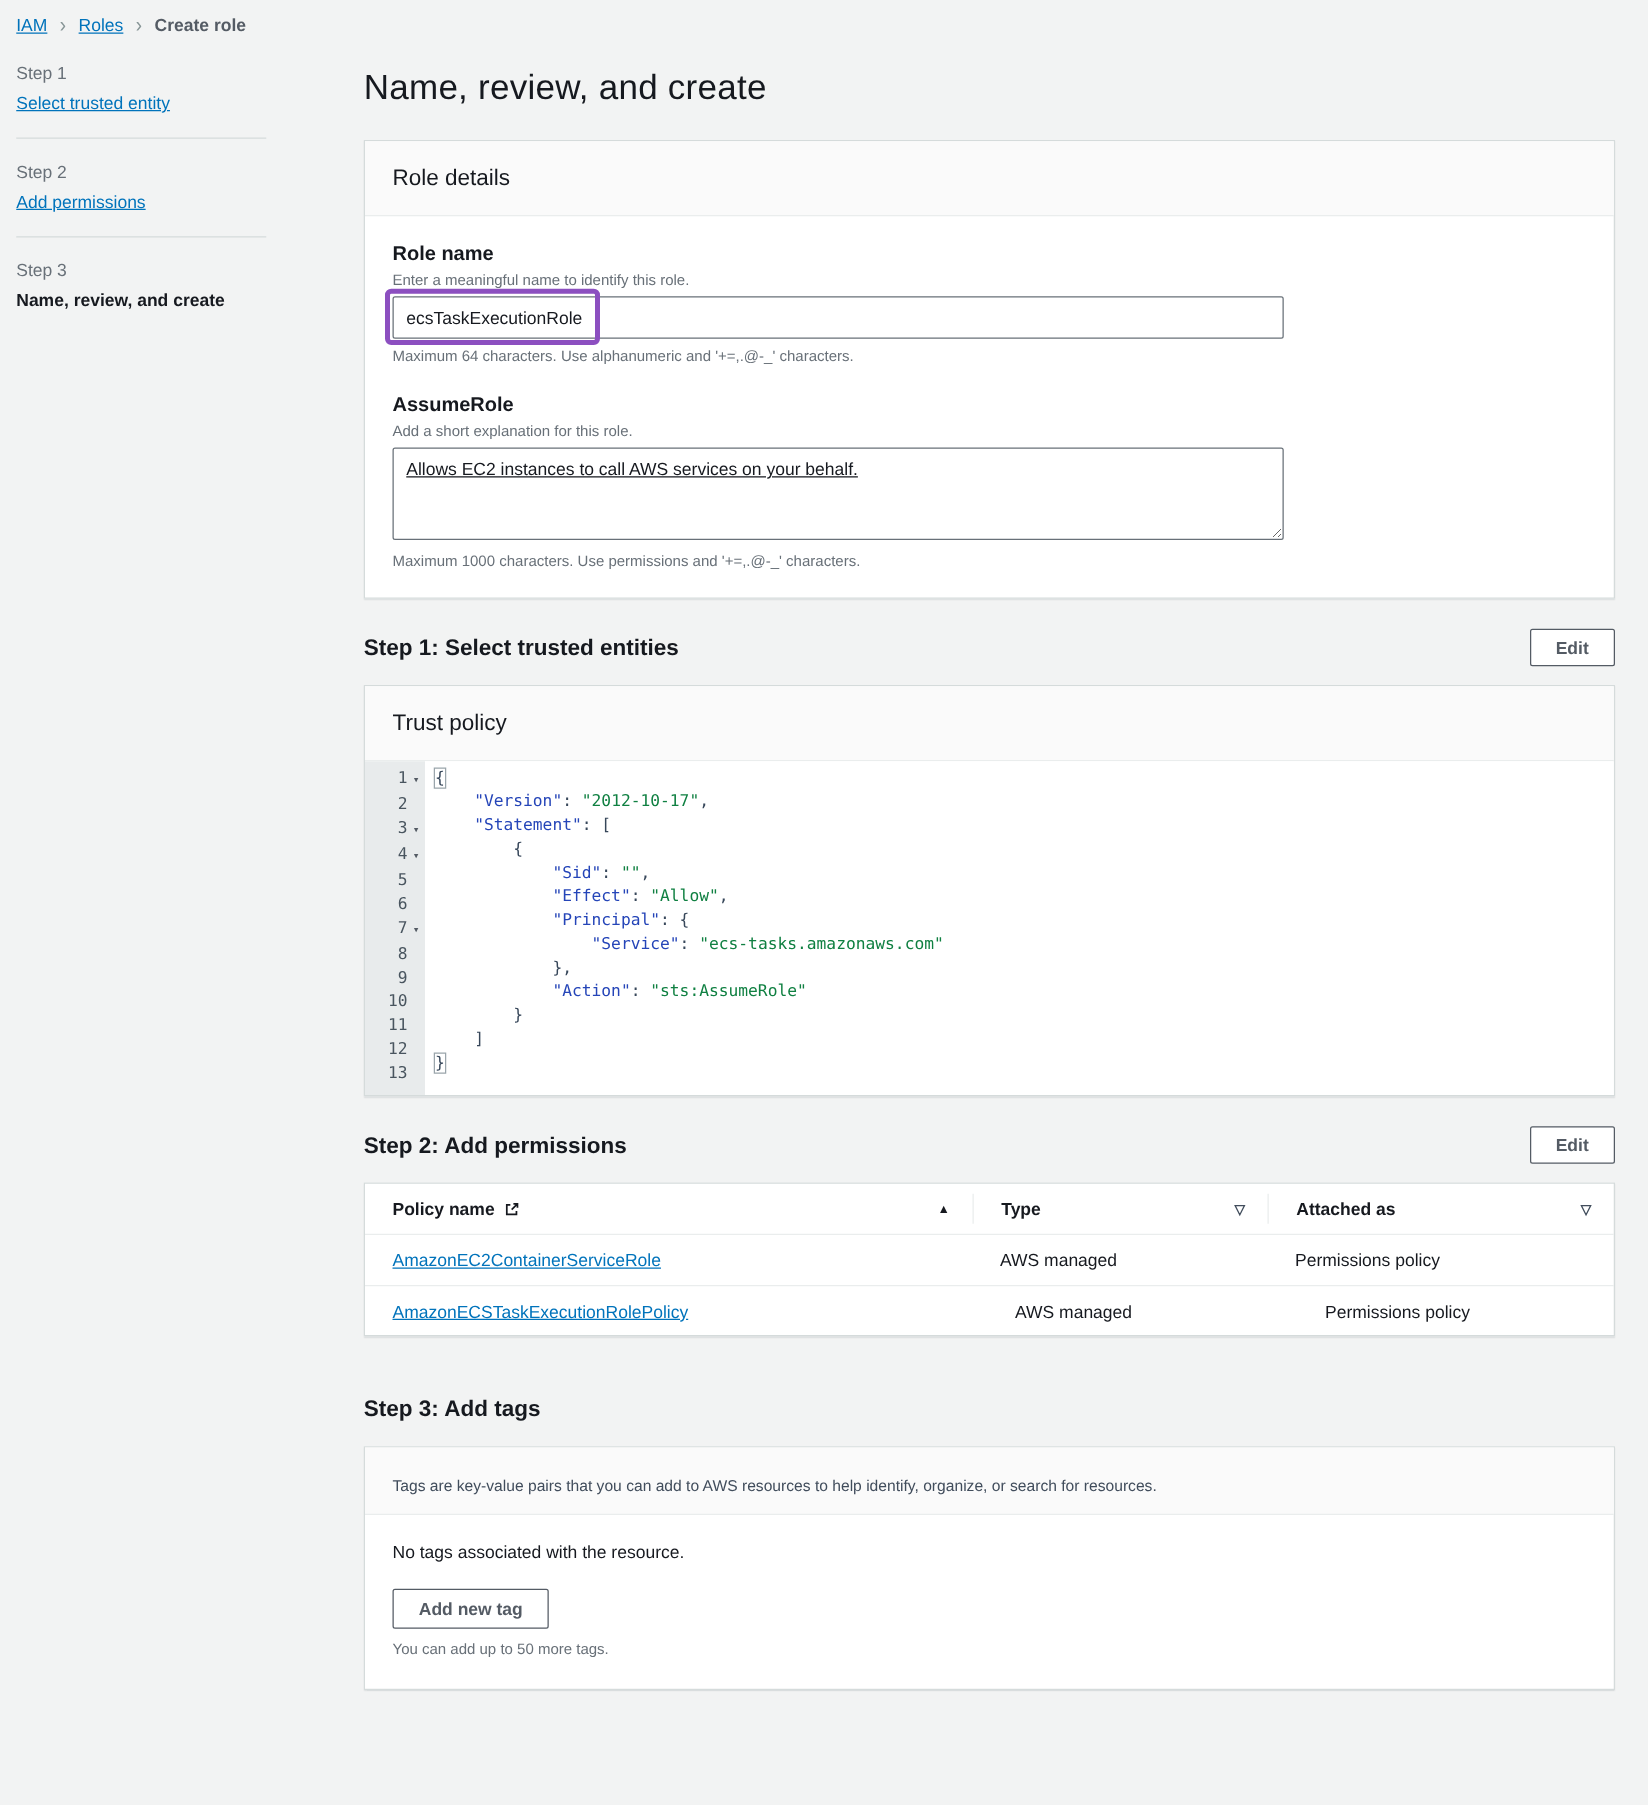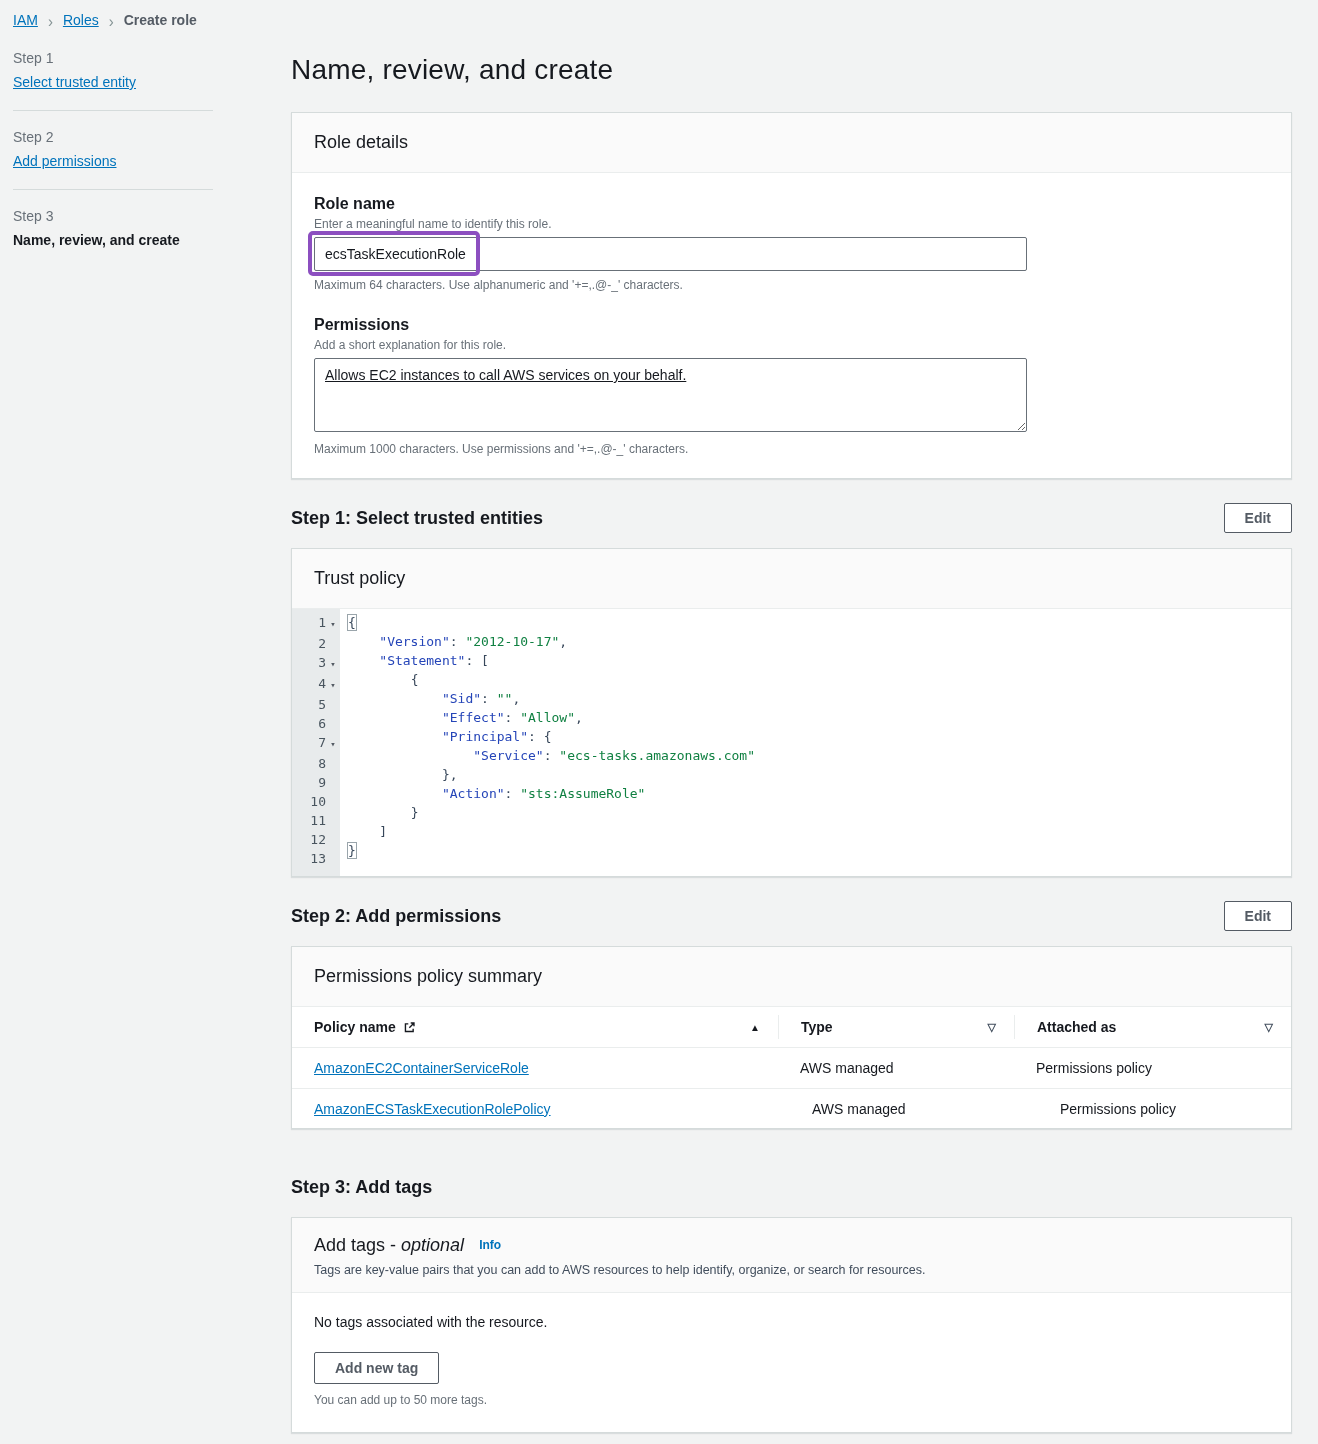--- a/index.html
+++ b/index.html
@@ -128,21 +128,21 @@
       <div class="field">
         <div class="field-label">Role name</div>
         <div class="field-help">Enter a meaningful name to identify this role.</div>
         <span class="input-wrap">
           <input class="text-input" type="text" value="ecsTaskExecutionRole" style="">
           <span class="anno anno-role"></span>
         </span>
         <div class="field-constraint">Maximum 64 characters. Use alphanumeric and '+=,.@-_' characters.</div>
       </div>
       <div class="field">
-        <div class="field-label">Permissions</div>
+        <div class="field-label">AssumeRole</div>
         <div class="field-help">Add a short explanation for this role.</div>
         <textarea class="text-area" style="">Allows EC2 instances to call AWS services on your behalf.</textarea>
         <div class="field-constraint">Maximum 1000 characters. Use permissions and '+=,.@-_' characters.</div>
       </div>
     </div>
   </section>
 
   <div class="step-row">
     <h2 class="step-heading">Step 1: Select trusted entities</h2>
     <button class="btn">Edit</button>
@@ -171,23 +171,20 @@
       <div class="code-lines" id="code-lines"><div><span class="tok-p tok-match">{</span></div><div>    <span class="tok-k">"Version"</span><span class="tok-p">: </span><span class="tok-s">"2012-10-17"</span><span class="tok-p">,</span></div><div>    <span class="tok-k">"Statement"</span><span class="tok-p">: [</span></div><div>        <span class="tok-p">{</span></div><div>            <span class="tok-k">"Sid"</span><span class="tok-p">: </span><span class="tok-s">""</span><span class="tok-p">,</span></div><div>            <span class="tok-k">"Effect"</span><span class="tok-p">: </span><span class="tok-s">"Allow"</span><span class="tok-p">,</span></div><div>            <span class="tok-k">"Principal"</span><span class="tok-p">: {</span></div><div>                <span class="tok-k">"Service"</span><span class="tok-p">: </span><span class="tok-s">"ecs-tasks.amazonaws.com"</span></div><div>            <span class="tok-p">},</span></div><div>            <span class="tok-k">"Action"</span><span class="tok-p">: </span><span class="tok-s">"sts:AssumeRole"</span></div><div>        <span class="tok-p">}</span></div><div>    <span class="tok-p">]</span></div><div><span class="tok-p tok-match">}</span></div></div>
     </div>
   </section>
 
   <div class="step-row">
     <h2 class="step-heading">Step 2: Add permissions</h2>
     <button class="btn">Edit</button>
   </div>
 
   <section class="panel">
-    <div class="panel-header">
-      <div class="panel-title">Permissions policy summary</div>
-    </div>
     <div class="tbl-head">
       <div class="cell">
         <span><span id="col-policy">Policy name</span><svg class="ext-icon" width="13" height="13" viewBox="0 0 16 16">
               <path d="M6.5 3.5 H3 v9.5 h9.5 V9.5" fill="none" stroke="#16191f" stroke-width="1.7"></path>
               <path d="M9.5 2.5 h4 v4 M13.2 2.8 L7.8 8.2" fill="none" stroke="#16191f" stroke-width="1.7"></path>
             </svg></span>
         <span class="sort-asc">▲</span>
       </div>
       <div class="cell">
         <span id="col-type">Type</span>
@@ -211,24 +208,20 @@
         </div>
       </div>
   </section>
 
   <div class="step-row" style="margin-top:43px;">
     <h2 class="step-heading">Step 3: Add tags</h2>
   </div>
 
   <section class="panel">
     <div class="tags-header">
-      <div class="tags-title">
-        <span>Add tags - </span><span class="opt">optional</span>
-        <a class="info">Info</a>
-      </div>
       <div class="tags-desc">Tags are key-value pairs that you can add to AWS resources to help identify, organize, or search for resources.</div>
     </div>
     <div class="tags-body">
       <div class="tags-empty">No tags associated with the resource.</div>
       <button class="btn add-tag-btn">Add new tag</button>
       <div class="tags-limit">You can add up to 50 more tags.</div>
     </div>
   </section>
 
 </div>

